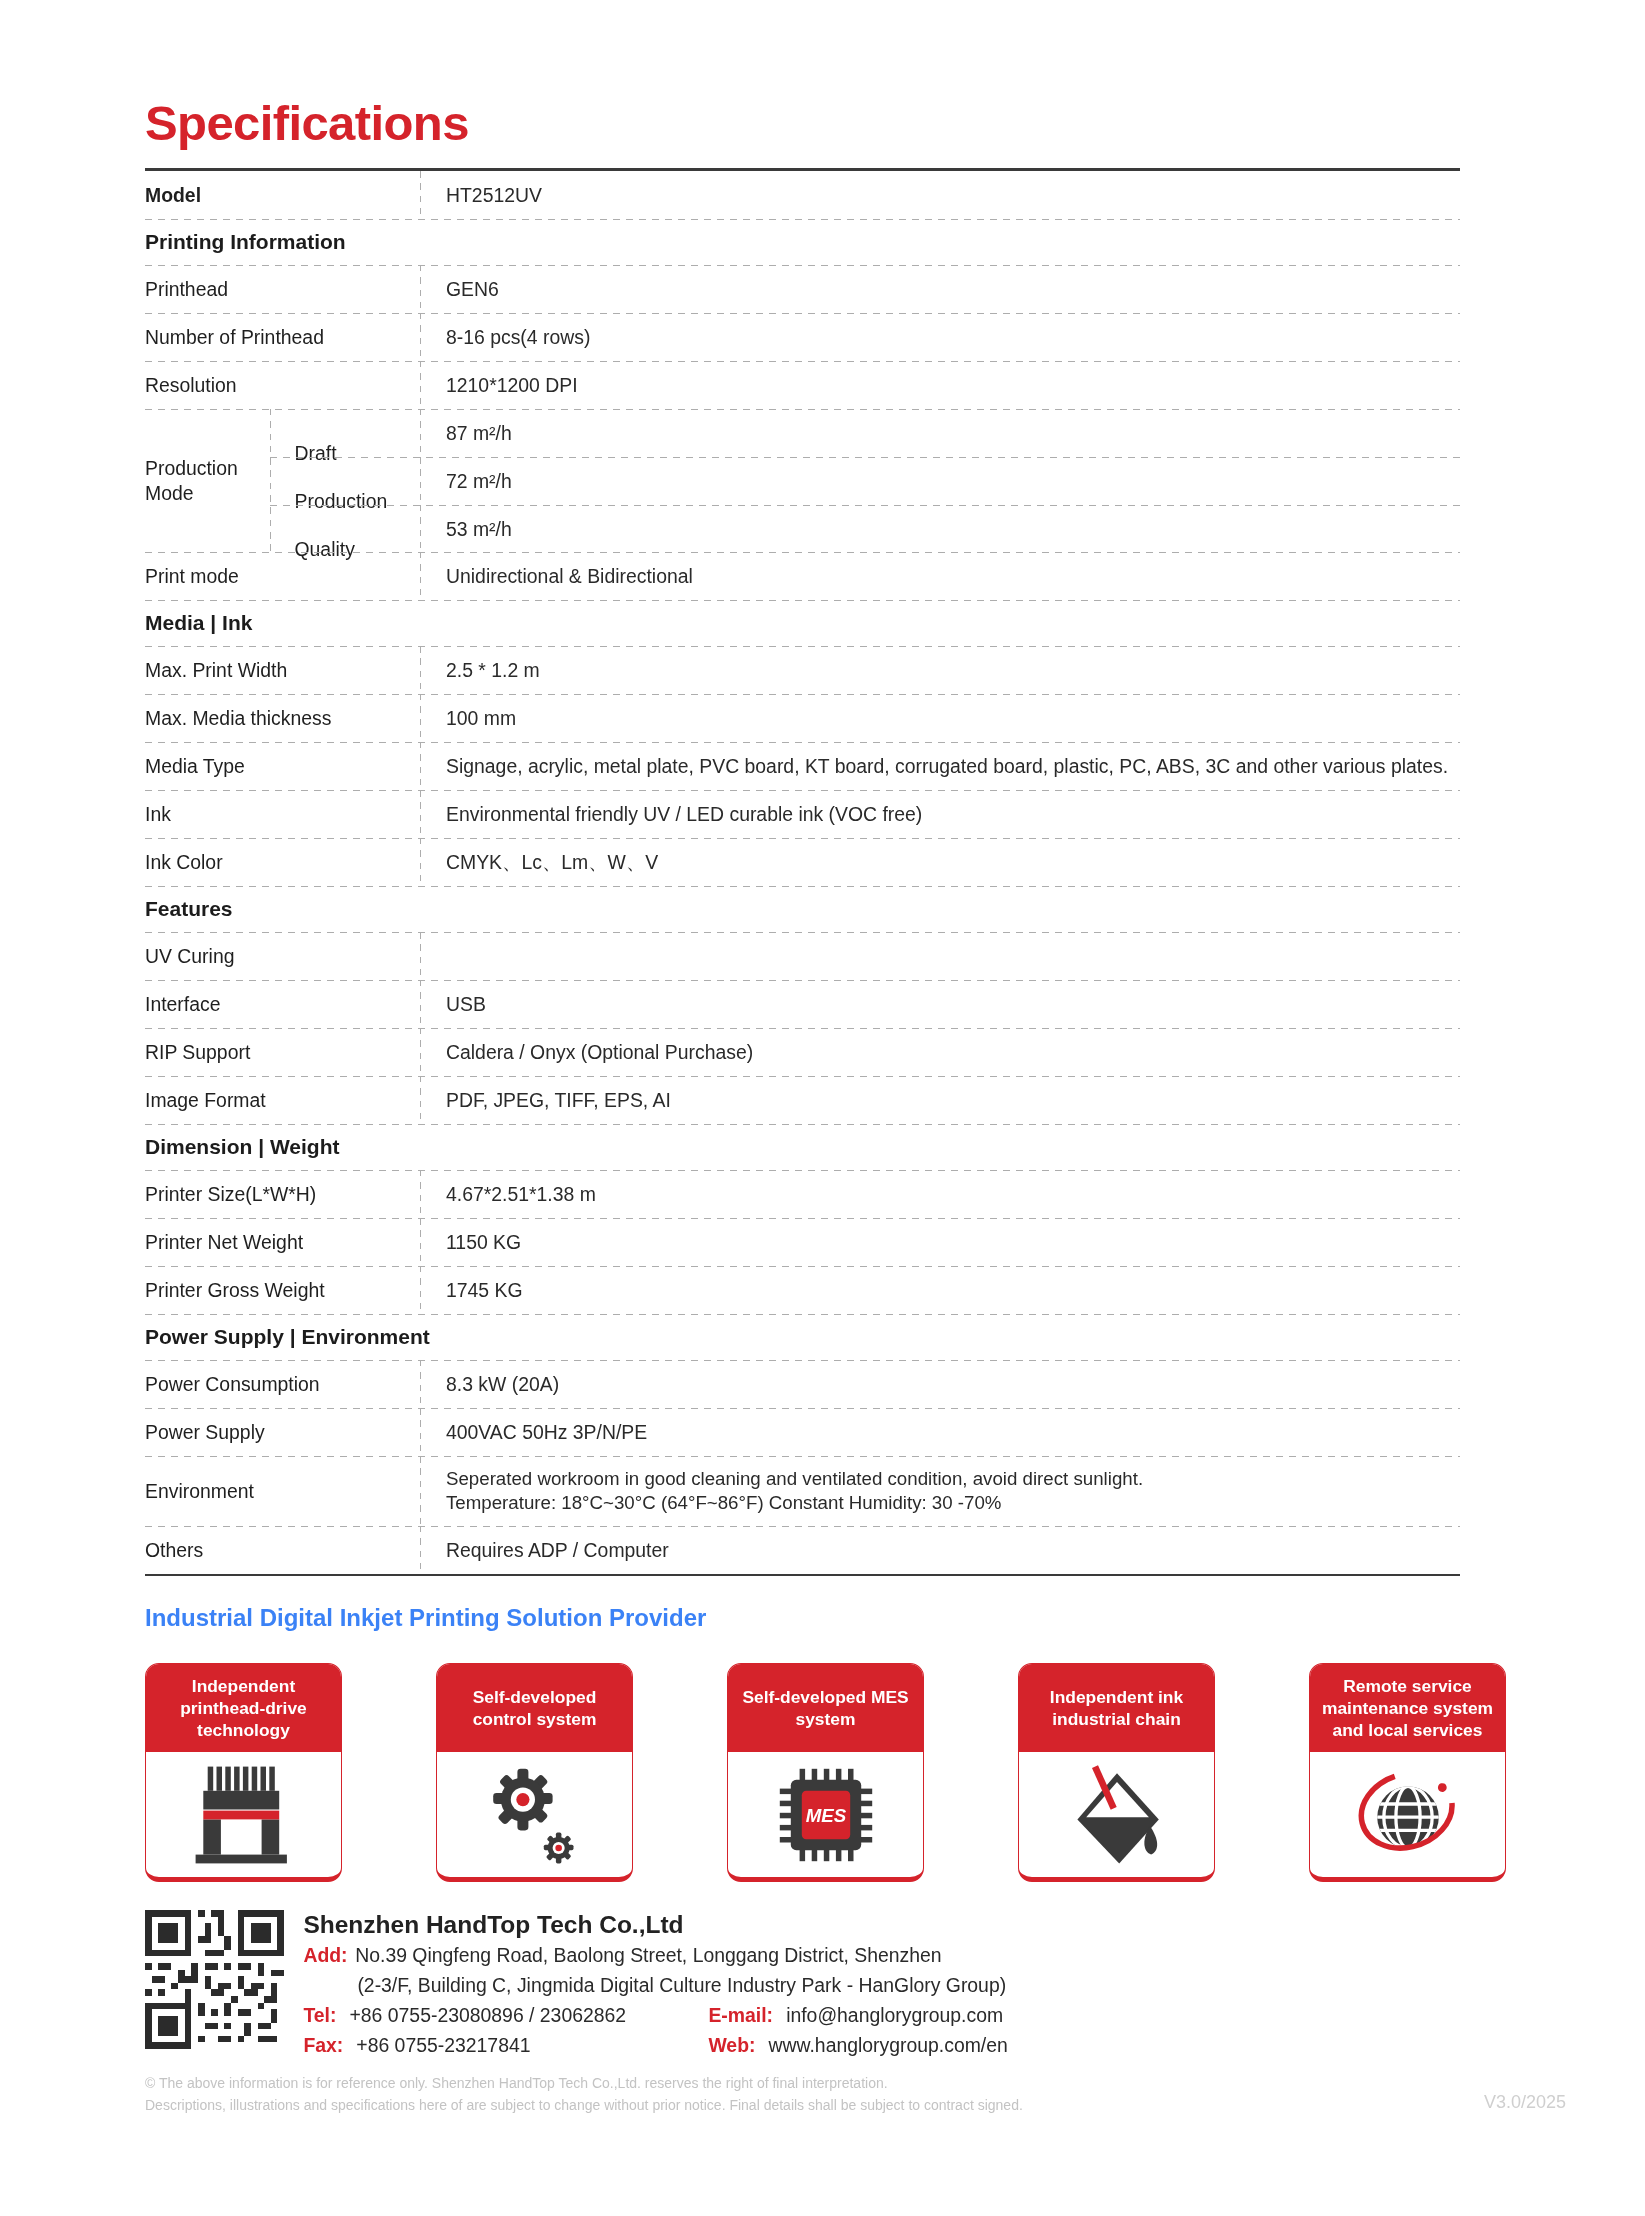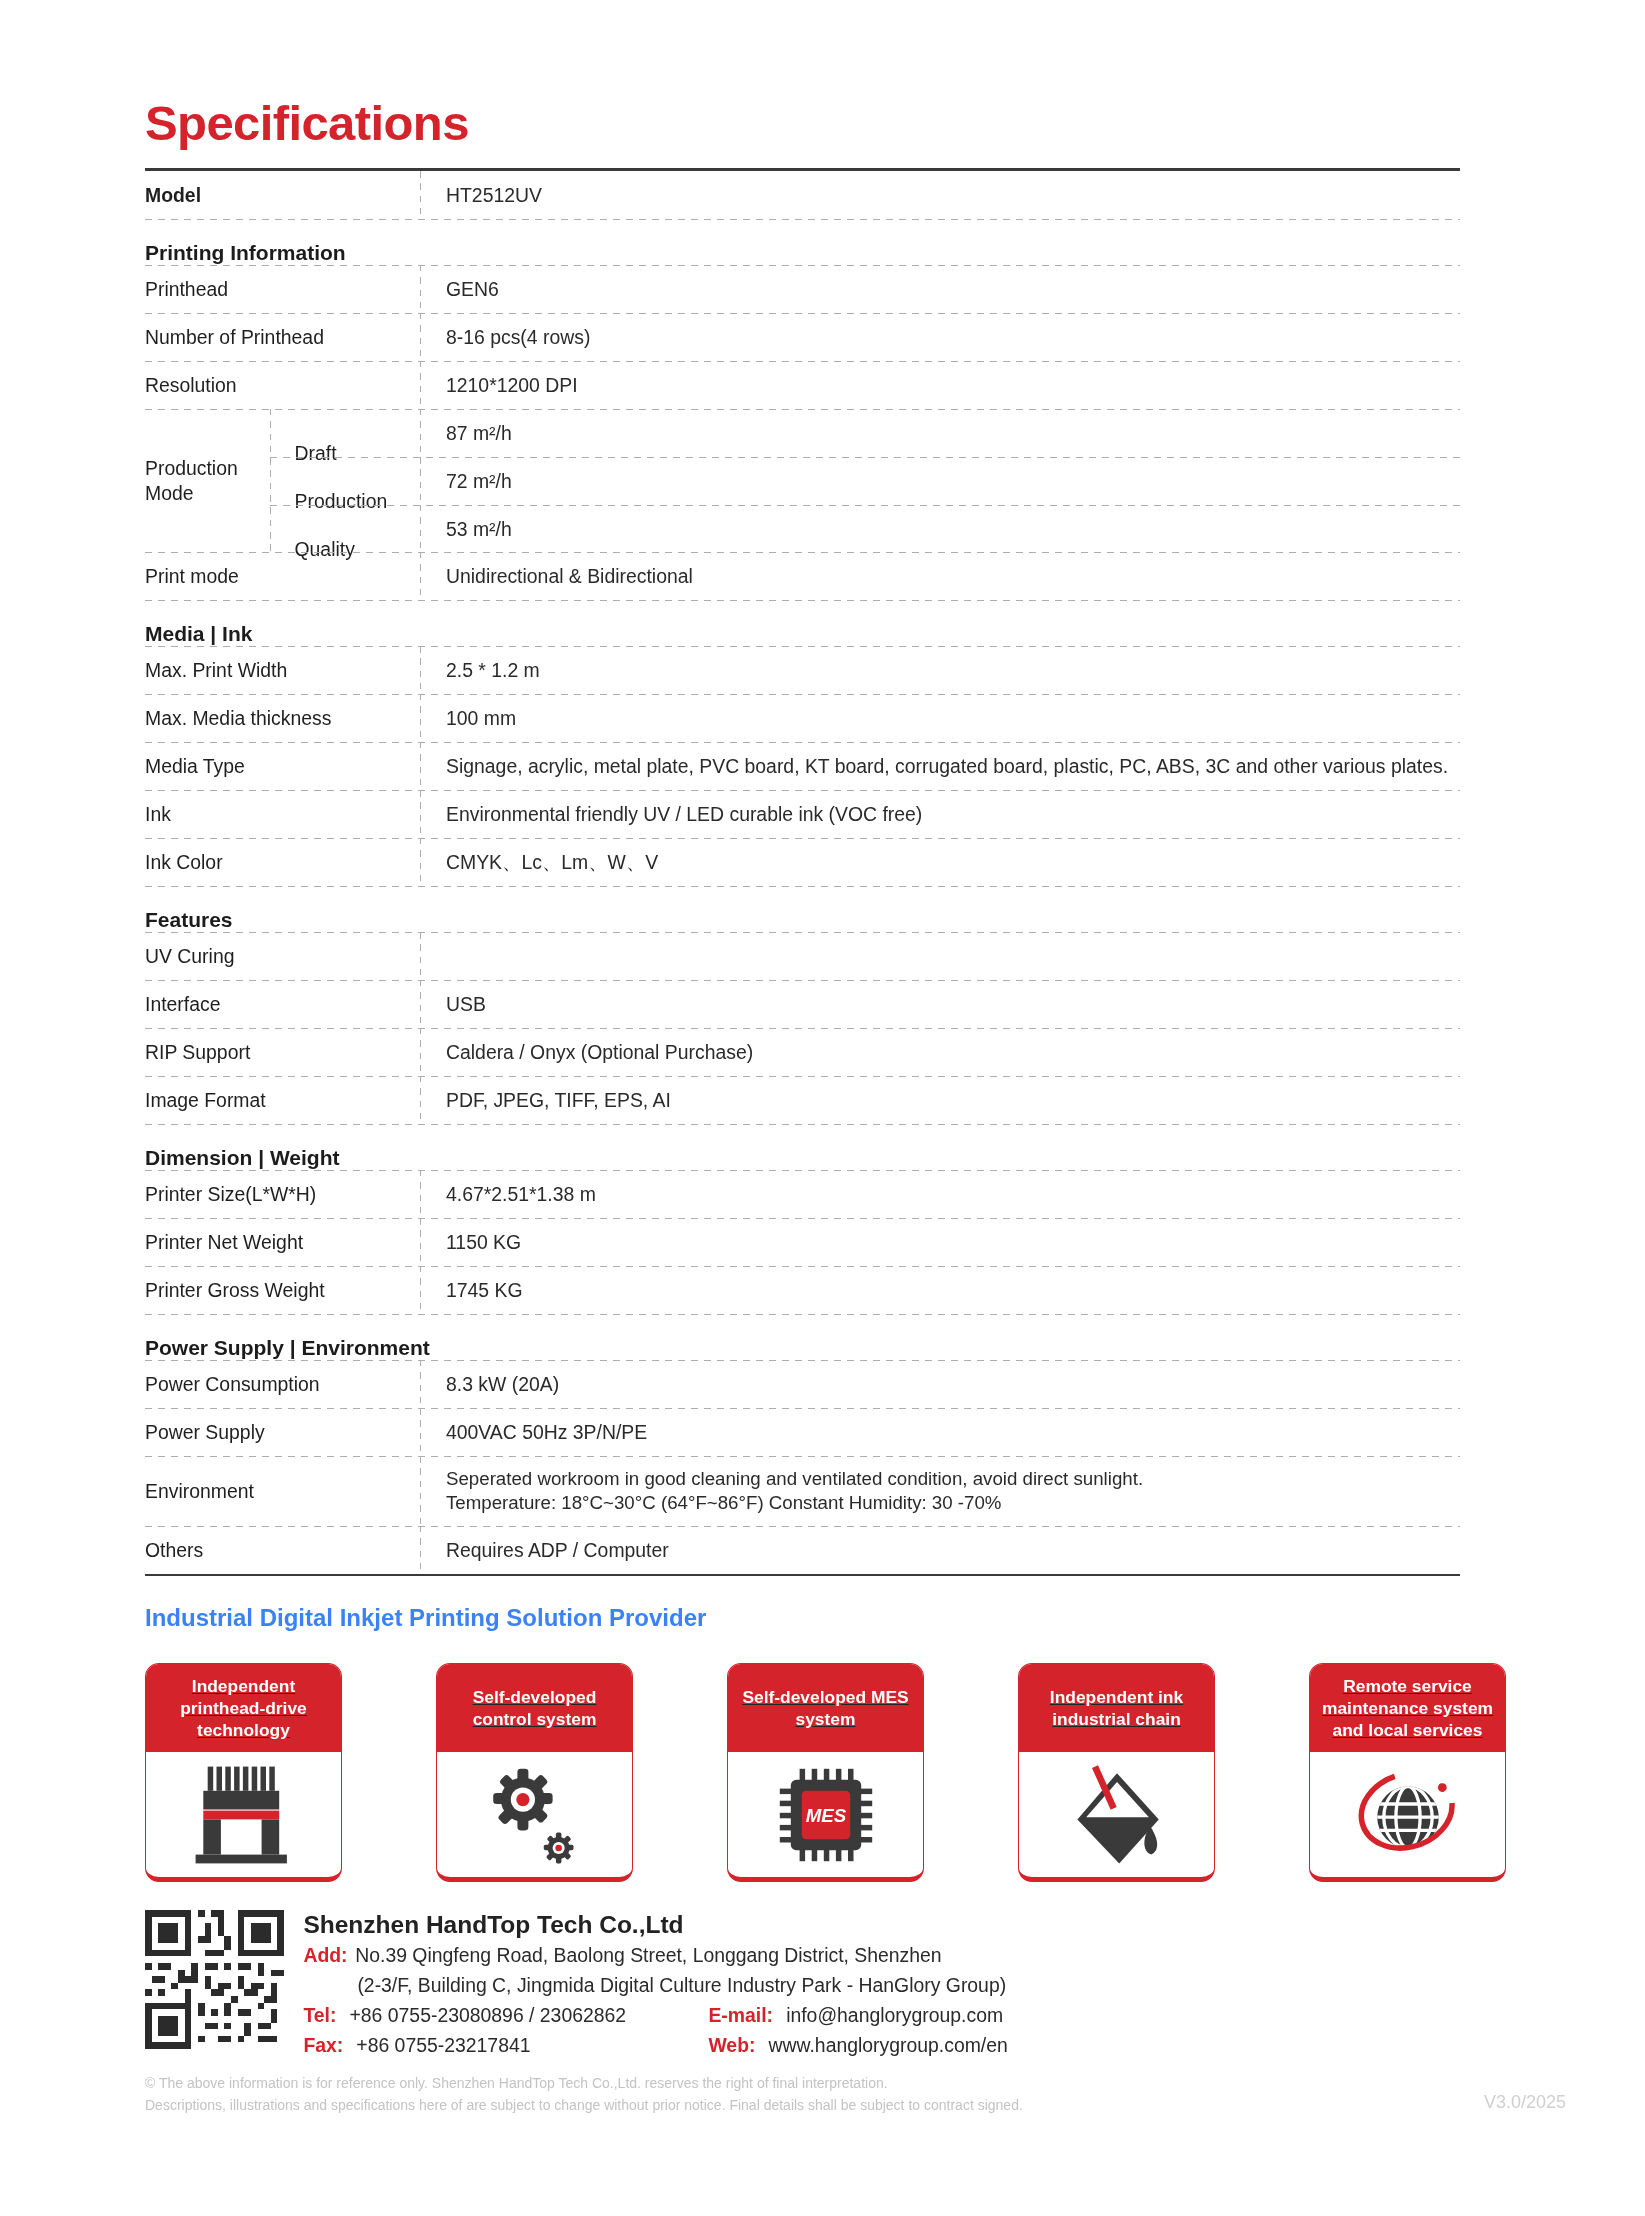--- a/index.html
+++ b/index.html
@@ -14,42 +14,42 @@
   .spec{width:1315px;margin:19.4px 0 0 145px;border-top:3.2px solid #3a3a3a;border-bottom:2.6px solid #3a3a3a;}
   .trow{position:relative;display:flex;align-items:center;height:48px;}
   .trow::after{content:"";position:absolute;left:0;right:0;bottom:-0.6px;height:1.3px;
        background:repeating-linear-gradient(90deg,#adadad 0 7px,transparent 7px 13px);}
   .trow.last::after{display:none;}
   .tlabel{width:275px;flex:0 0 275px;font-size:19.4px;color:#1f1f1f;}
   .tlabel.bold{font-weight:bold;}
   .tvalue{flex:1;padding-left:26px;font-size:19.4px;color:#2a2a2a;white-space:nowrap;}
   .vdash{position:absolute;left:275px;top:0;bottom:0;width:1.3px;
        background:repeating-linear-gradient(180deg,#adadad 0 6.5px,transparent 6.5px 12.3px);}
-  .trow.section{height:46px;align-items:flex-end;}
+  .trow.section{height:46px;}
   .tsection{font-size:21px;font-weight:bold;color:#1c1c1c;}
 
   
   .trow.group{height:143px;align-items:stretch;}
   .glabel{width:125px;flex:0 0 125px;display:flex;align-items:center;font-size:19.4px;color:#1f1f1f;line-height:24.5px;}
   .gdash{position:absolute;left:125px;top:0;bottom:0;width:1.3px;
        background:repeating-linear-gradient(180deg,#adadad 0 6.5px,transparent 6.5px 12.3px);}
   .gbody{flex:1;display:flex;flex-direction:column;}
   .gsub{position:relative;display:flex;align-items:center;height:48px;}
   .gsub + .gsub::before{content:"";position:absolute;left:0;right:0;top:-0.6px;height:1.3px;
        background:repeating-linear-gradient(90deg,#adadad 0 7px,transparent 7px 13px);}
   .gsublabel{width:150px;flex:0 0 150px;padding-left:24.5px;box-sizing:border-box;font-size:19.4px;color:#1f1f1f;margin-top:41px;}
   .gvdash{position:absolute;left:150px;top:0;bottom:0;width:1.3px;
        background:repeating-linear-gradient(180deg,#adadad 0 6.5px,transparent 6.5px 12.3px);}
 
   .trow.tall{height:70px;}
   .envval{flex:1;padding-left:26px;font-size:18.7px;line-height:24px;color:#2a2a2a;white-space:nowrap;}
 
   
   .h2{margin:23px 0 0 145px;font-size:24px;line-height:37px;font-weight:bold;color:#3b82f6;}
-  .cards{margin:27px 0 0 145px;width:1364px;display:flex;gap:94px;text-decoration:underline;}
+  .cards{margin:27px 0 0 145px;width:1364px;display:flex;gap:94px;}
   .card{width:197px;height:219px;box-sizing:border-box;border:1.9px solid #d5232b;border-bottom:5.2px solid #d5232b;
         border-radius:14px;background:#ffffff;overflow:hidden;display:flex;flex-direction:column;}
   .card-head{height:88px;flex:0 0 88px;background:#d5232b;color:#ffffff;display:flex;align-items:center;justify-content:center;
         text-align:center;font-size:17.4px;line-height:22px;font-weight:bold;padding:0 11.6px;}
   .card-body{flex:1;display:flex;align-items:center;justify-content:center;}
   .card-body svg{display:block;}
 
   
   .company{margin:28px 0 0 145px;display:flex;}
   .qr{width:139px;height:139px;flex:0 0 139px;}

